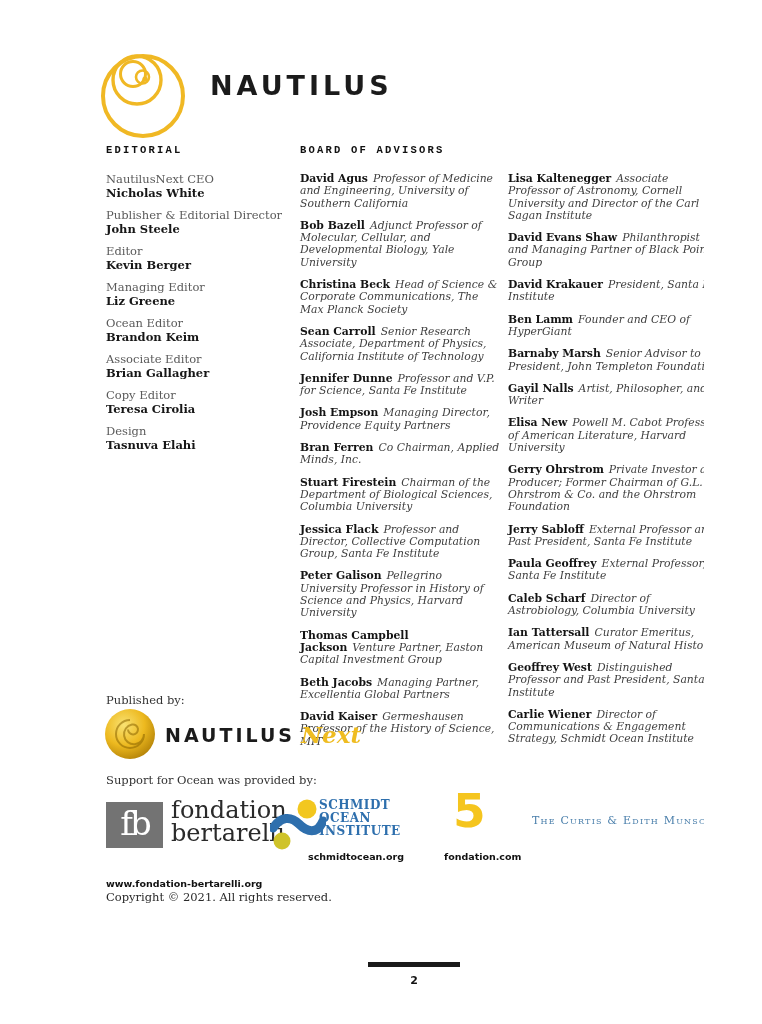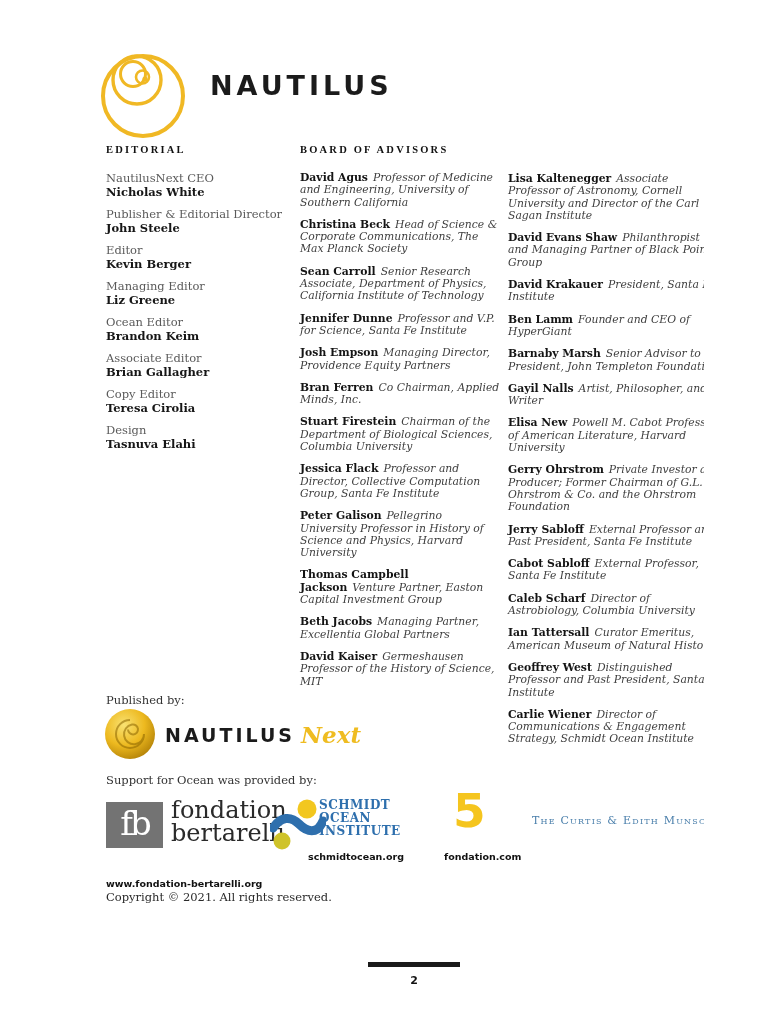--- a/index.html
+++ b/index.html
@@ -10,21 +10,21 @@
   }
   
   .brand-spiral { position:absolute; left:38px; top:46px; width:94px; height:94px; }
   .brand-wordmark {
     position:absolute; left:152px; top:70px;
     font-family:"DejaVu Sans", sans-serif; font-weight:800;
     font-size:27px; letter-spacing:4px; color:#1b1b1b;
   }
   
   .col-heading {
-    font-family:Liberation Serif, serif; font-weight:bold;
+    font-family:Liberation Mono, monospace; font-weight:bold;
     font-size:10.5px; letter-spacing:2.2px; color:#111;
     margin:0 0 17px 0;
   }
   
   .editorial-col { position:absolute; left:48px; top:144px; width:190px; }
   .ed-entry { margin:0 0 9px 0; font-size:11.5px; line-height:13.5px; }
   .ed-role { display:block; color:#5a5a5a; }
   .ed-name { display:block; font-weight:bold; color:#161616; }
   
   .advisors-col1 { position:absolute; left:242px; top:144px; width:201px; }
@@ -153,20 +153,23 @@
   </div>
 
   <div class="advisors-col1">
     <div class="col-heading">BOARD OF ADVISORS</div>
     <div>
 
         <p class="adv-entry">
           <span class="adv-name">David Agus</span><span class="adv-title">Professor of Medicine and Engineering, University of Southern California</span>
         </p>
 
+        <p class="adv-entry">
+          <span class="adv-name">Bob Bazell</span><span class="adv-title">Adjunct Professor of Molecular, Cellular, and Developmental Biology, Yale University</span>
+        </p>
 
         <p class="adv-entry">
           <span class="adv-name">Christina Beck</span><span class="adv-title">Head of Science &amp; Corporate Communications, The Max Planck Society</span>
         </p>
 
         <p class="adv-entry">
           <span class="adv-name">Sean Carroll</span><span class="adv-title">Senior Research Associate, Department of Physics, California Institute of Technology</span>
         </p>
 
         <p class="adv-entry">
@@ -240,21 +243,21 @@
 
         <p class="adv-entry">
           <span class="adv-name">Gerry Ohrstrom</span><span class="adv-title">Private Investor and Producer; Former Chairman of G.L. Ohrstrom &amp; Co. and the Ohrstrom Foundation</span>
         </p>
 
         <p class="adv-entry">
           <span class="adv-name">Jerry Sabloff</span><span class="adv-title">External Professor and Past President, Santa Fe Institute</span>
         </p>
 
         <p class="adv-entry">
-          <span class="adv-name">Cabot Sabloff</span><span class="adv-title">External Professor, Santa Fe Institute</span>
+          <span class="adv-name">Paula Geoffrey</span><span class="adv-title">External Professor, Santa Fe Institute</span>
         </p>
 
         <p class="adv-entry">
           <span class="adv-name">Caleb Scharf</span><span class="adv-title">Director of Astrobiology, Columbia University</span>
         </p>
 
         <p class="adv-entry">
           <span class="adv-name">Ian Tattersall</span><span class="adv-title">Curator Emeritus, American Museum of Natural History</span>
         </p>
 

